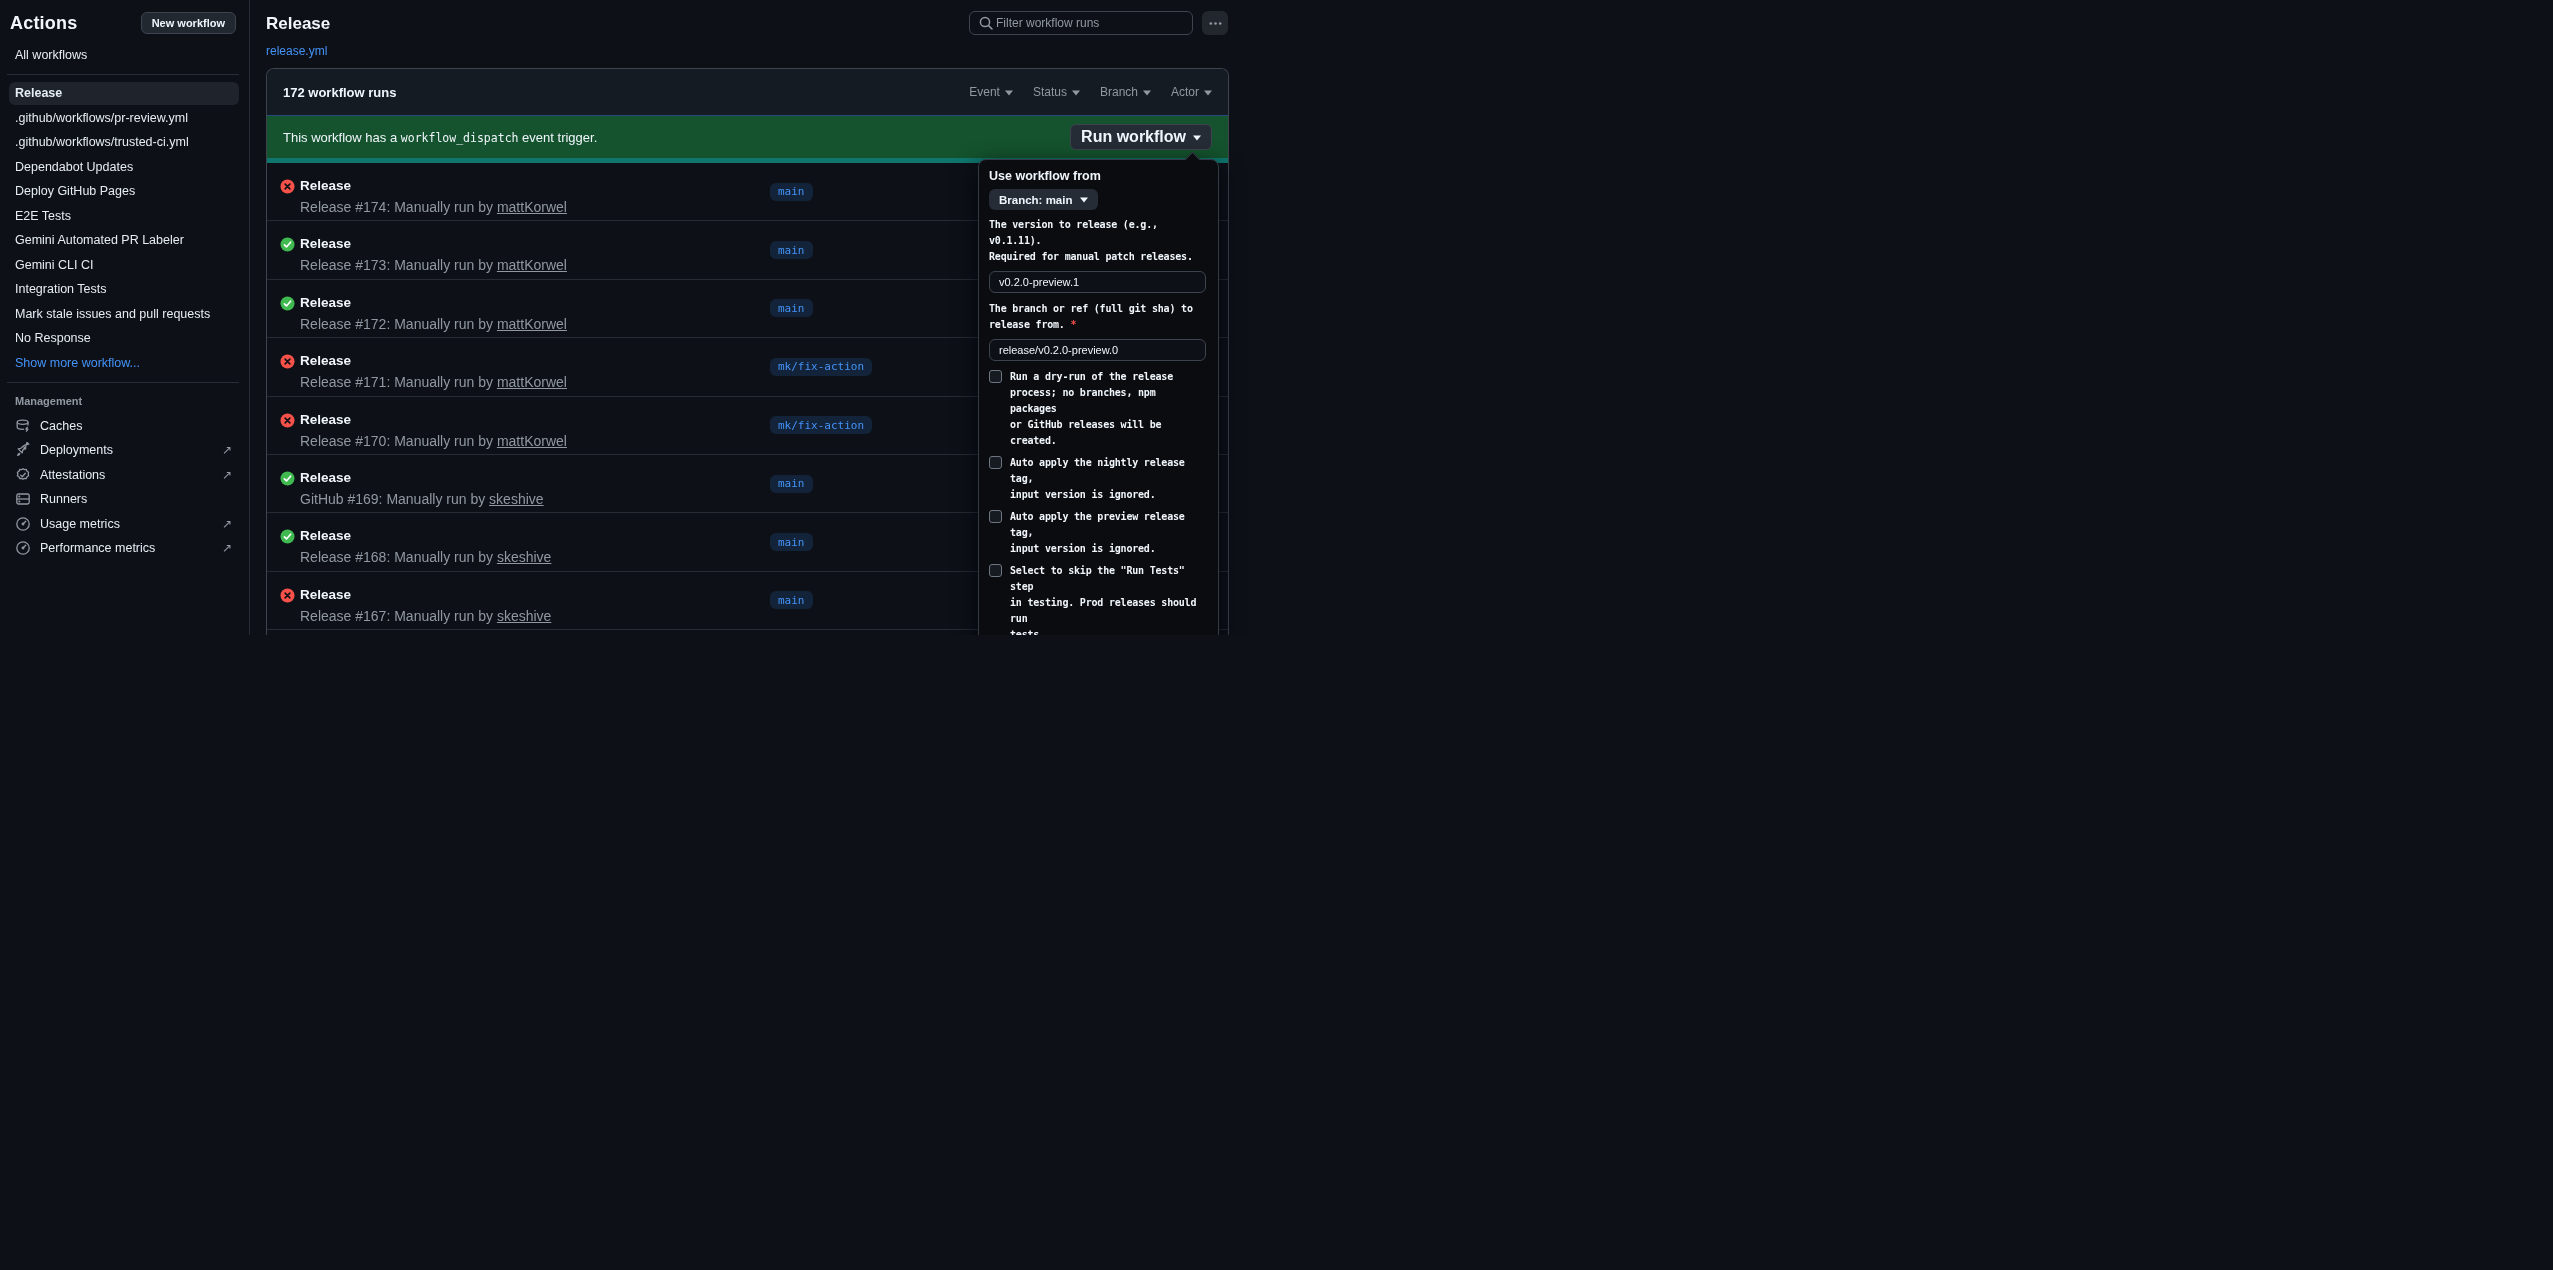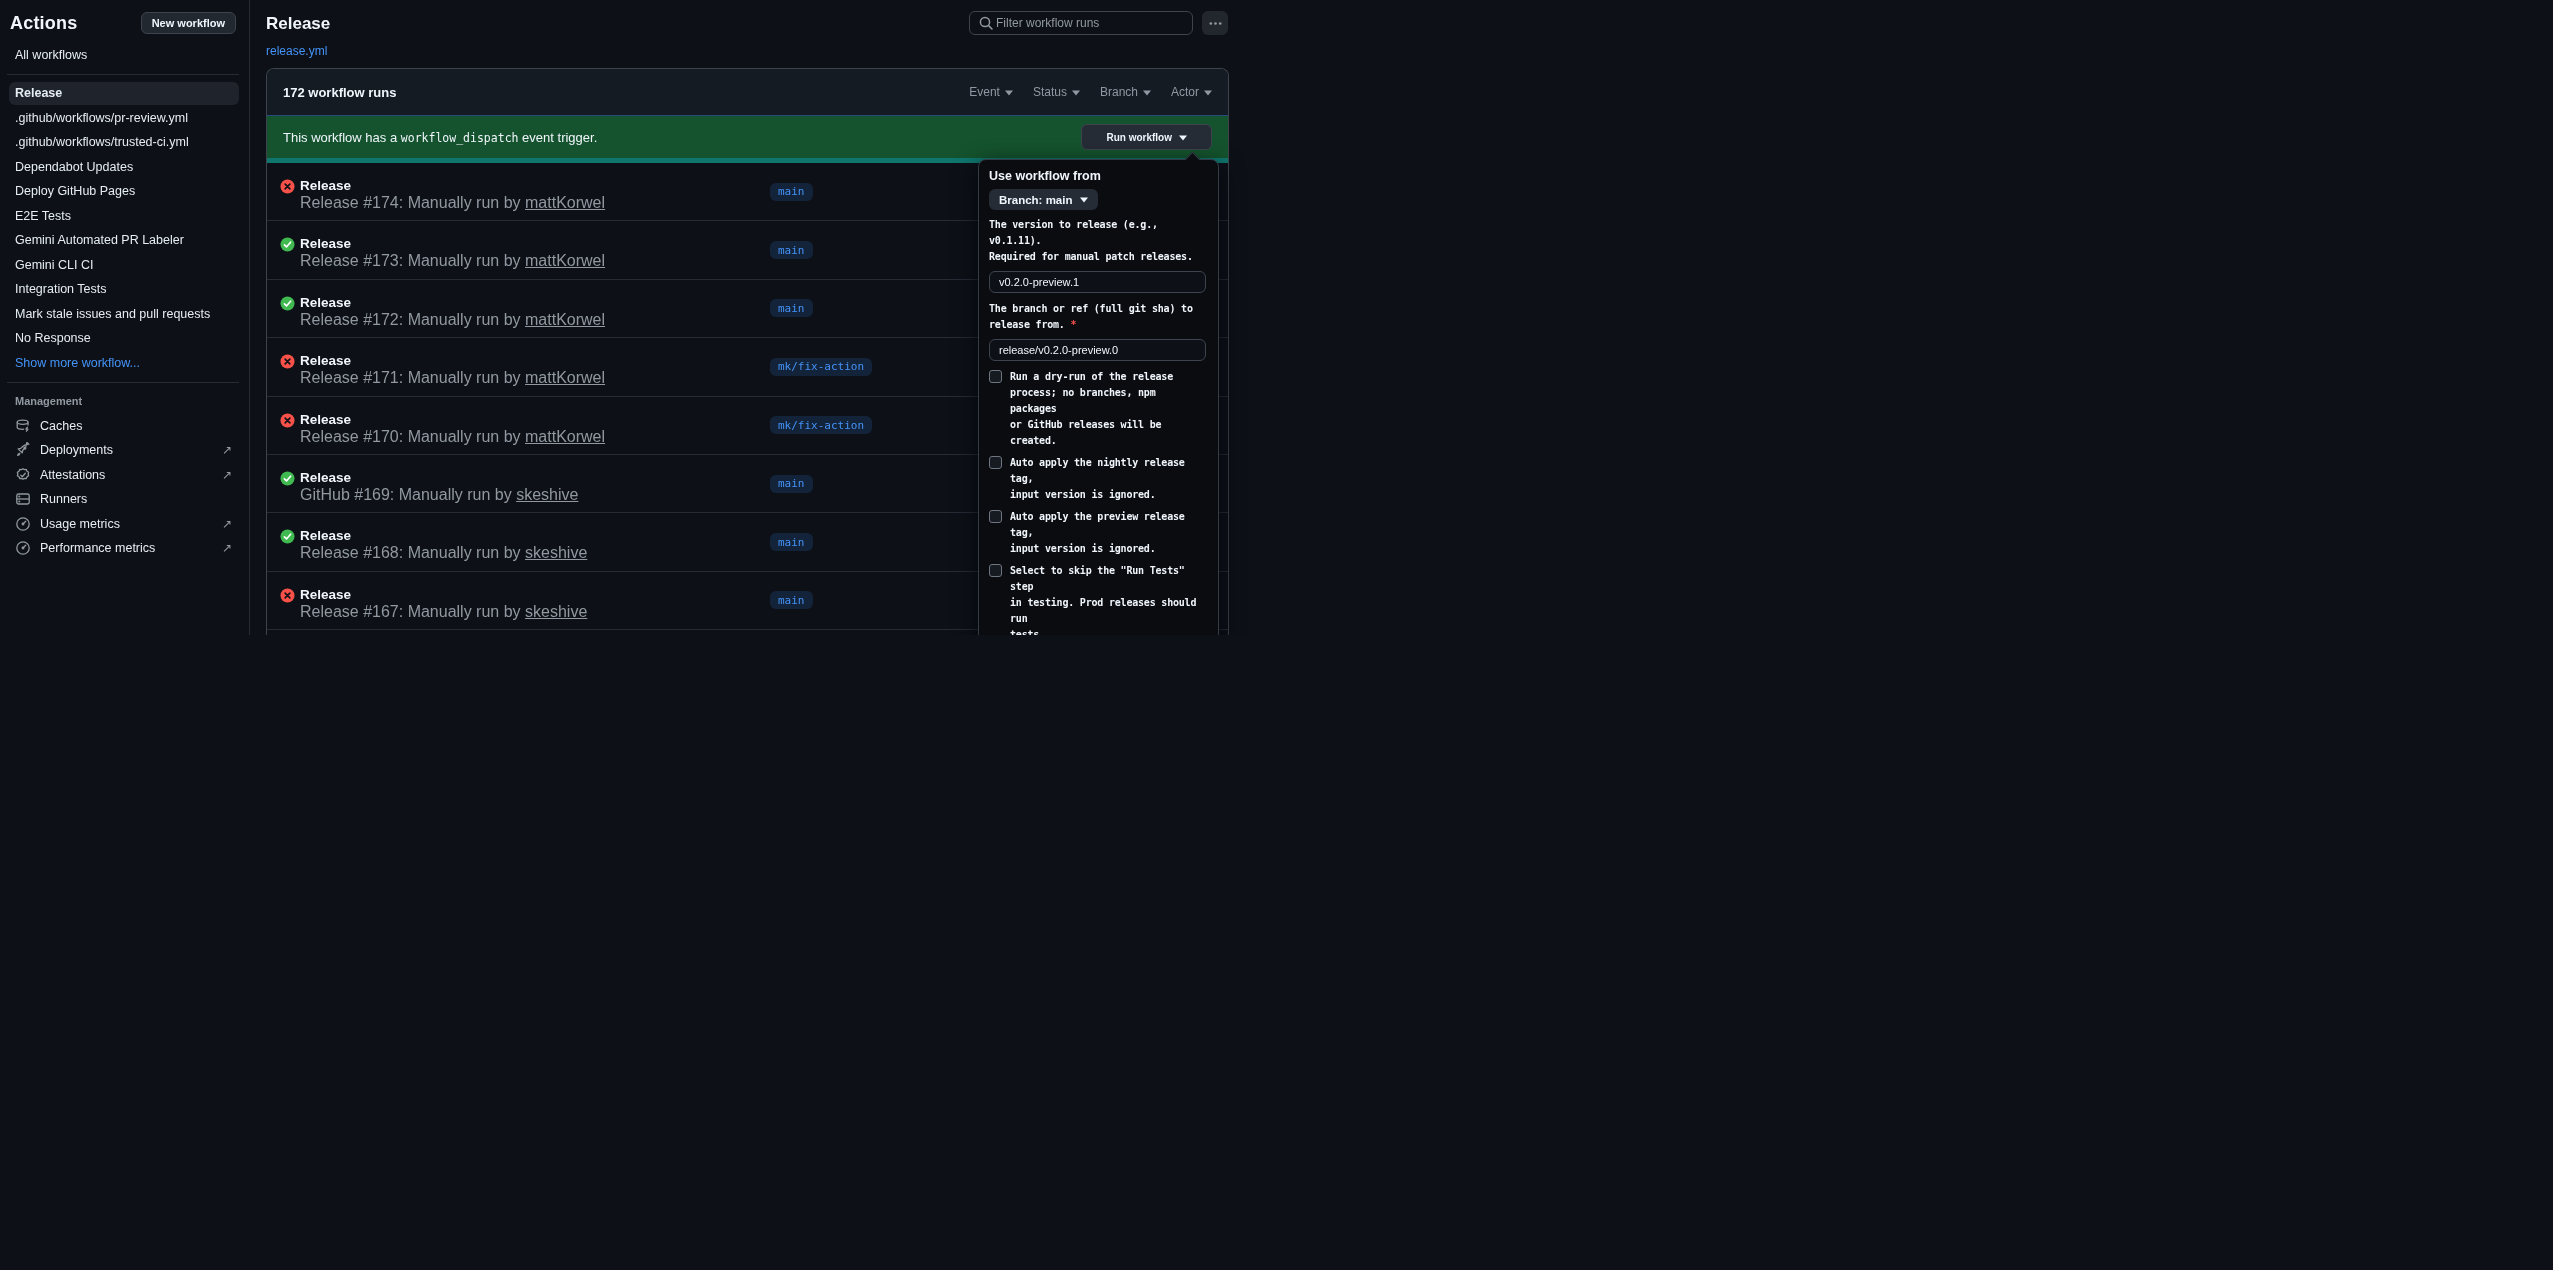--- a/index.html
+++ b/index.html
@@ -51,36 +51,36 @@
   .filter-btn { background:none; border:0; color:#9198a1; font-size:12px; display:flex; align-items:center;
                 gap:5px; padding:0; font-family:inherit; cursor:pointer; }
   .caret { width:0; height:0; border:4px solid transparent; border-top:5px solid currentColor;
            display:inline-block; transform:translateY(2.5px); }
 
   .dispatch-banner { height:47px; background:#14532d; border-bottom:5px solid #0f766e; display:flex;
                      align-items:center; padding:0 16px; }
   .banner-text { font-size:13px; }
   .banner-text code { font-family:"DejaVu Sans Mono", monospace; font-size:11.5px; }
   .banner-spacer { flex:1; }
-  .btn-run-dd { background:#262c36; border:1px solid #3d444d; color:#f0f6fc; height:26px; padding:0 24px;
-                border-radius:6px; font-size:10px; font-weight:600; display:flex; align-items:center;
+  .btn-run-dd { background:#262c36; border:1px solid #3d444d; color:#f0f6fc; height:26px; padding:0 10px;
+                border-radius:6px; font-size:16px; font-weight:600; display:flex; align-items:center;
                 gap:7px; font-family:inherit; cursor:pointer;justify-content:center; }
 
   
   .run-row { position:relative; height:58.4px; border-bottom:1px solid #262c36; padding:0 8px 0 13px;
              display:grid; grid-template-columns:20px 470px 265px 150px 1fr; background:#0d1117; }
   .rr-icon { margin-top:16px; width:15px; height:15px; }
   .run-row.success .st-circle { fill:#3fb950; }
   .run-row.failure .st-circle { fill:#f85149; }
   .run-row.success .p-x { display:none; }
   .run-row.failure .p-check { display:none; }
   .run-main { padding-top:13px; }
   .run-title { font-size:13.5px; font-weight:700; color:#f0f6fc; text-decoration:none; display:inline-block;
                line-height:17px; cursor:pointer; }
-  .run-sub { font-size:16px; color:#9198a1; }
+  .run-sub { font-size:14px; color:#9198a1; margin-top:5px; }
   .run-sub a { color:#9198a1; text-decoration:underline; cursor:pointer; }
   .run-branch { display:flex; align-items:center; }
   .branch-pill { font-family:"DejaVu Sans Mono", monospace; font-size:11px; color:#4493f8;
                  background:rgba(56,139,253,0.15); border-radius:6px; padding:2.5px 8px; text-decoration:none;
                  cursor:pointer; }
   .run-meta { padding-top:13px; padding-left:26px; font-size:12px; color:#9198a1; }
   .meta-line { display:flex; align-items:center; gap:7px; height:17px; }
   .meta-line svg { width:13px; height:13px; }
   .row-kebab { align-self:center; justify-self:start; margin-left:12px; background:none; border:0;
                color:#9198a1; cursor:pointer; padding:4px; }

